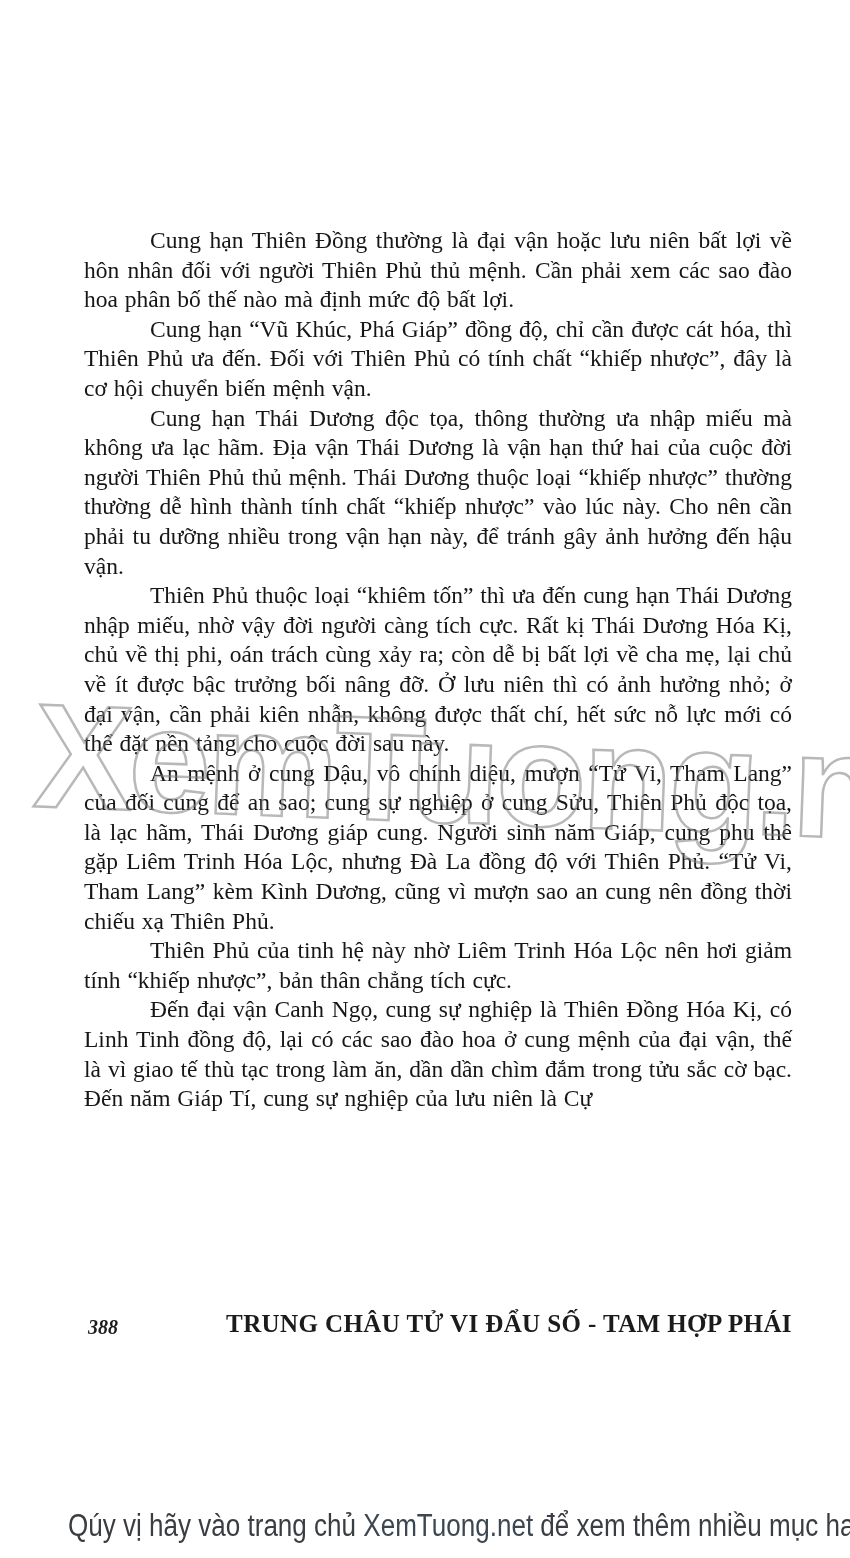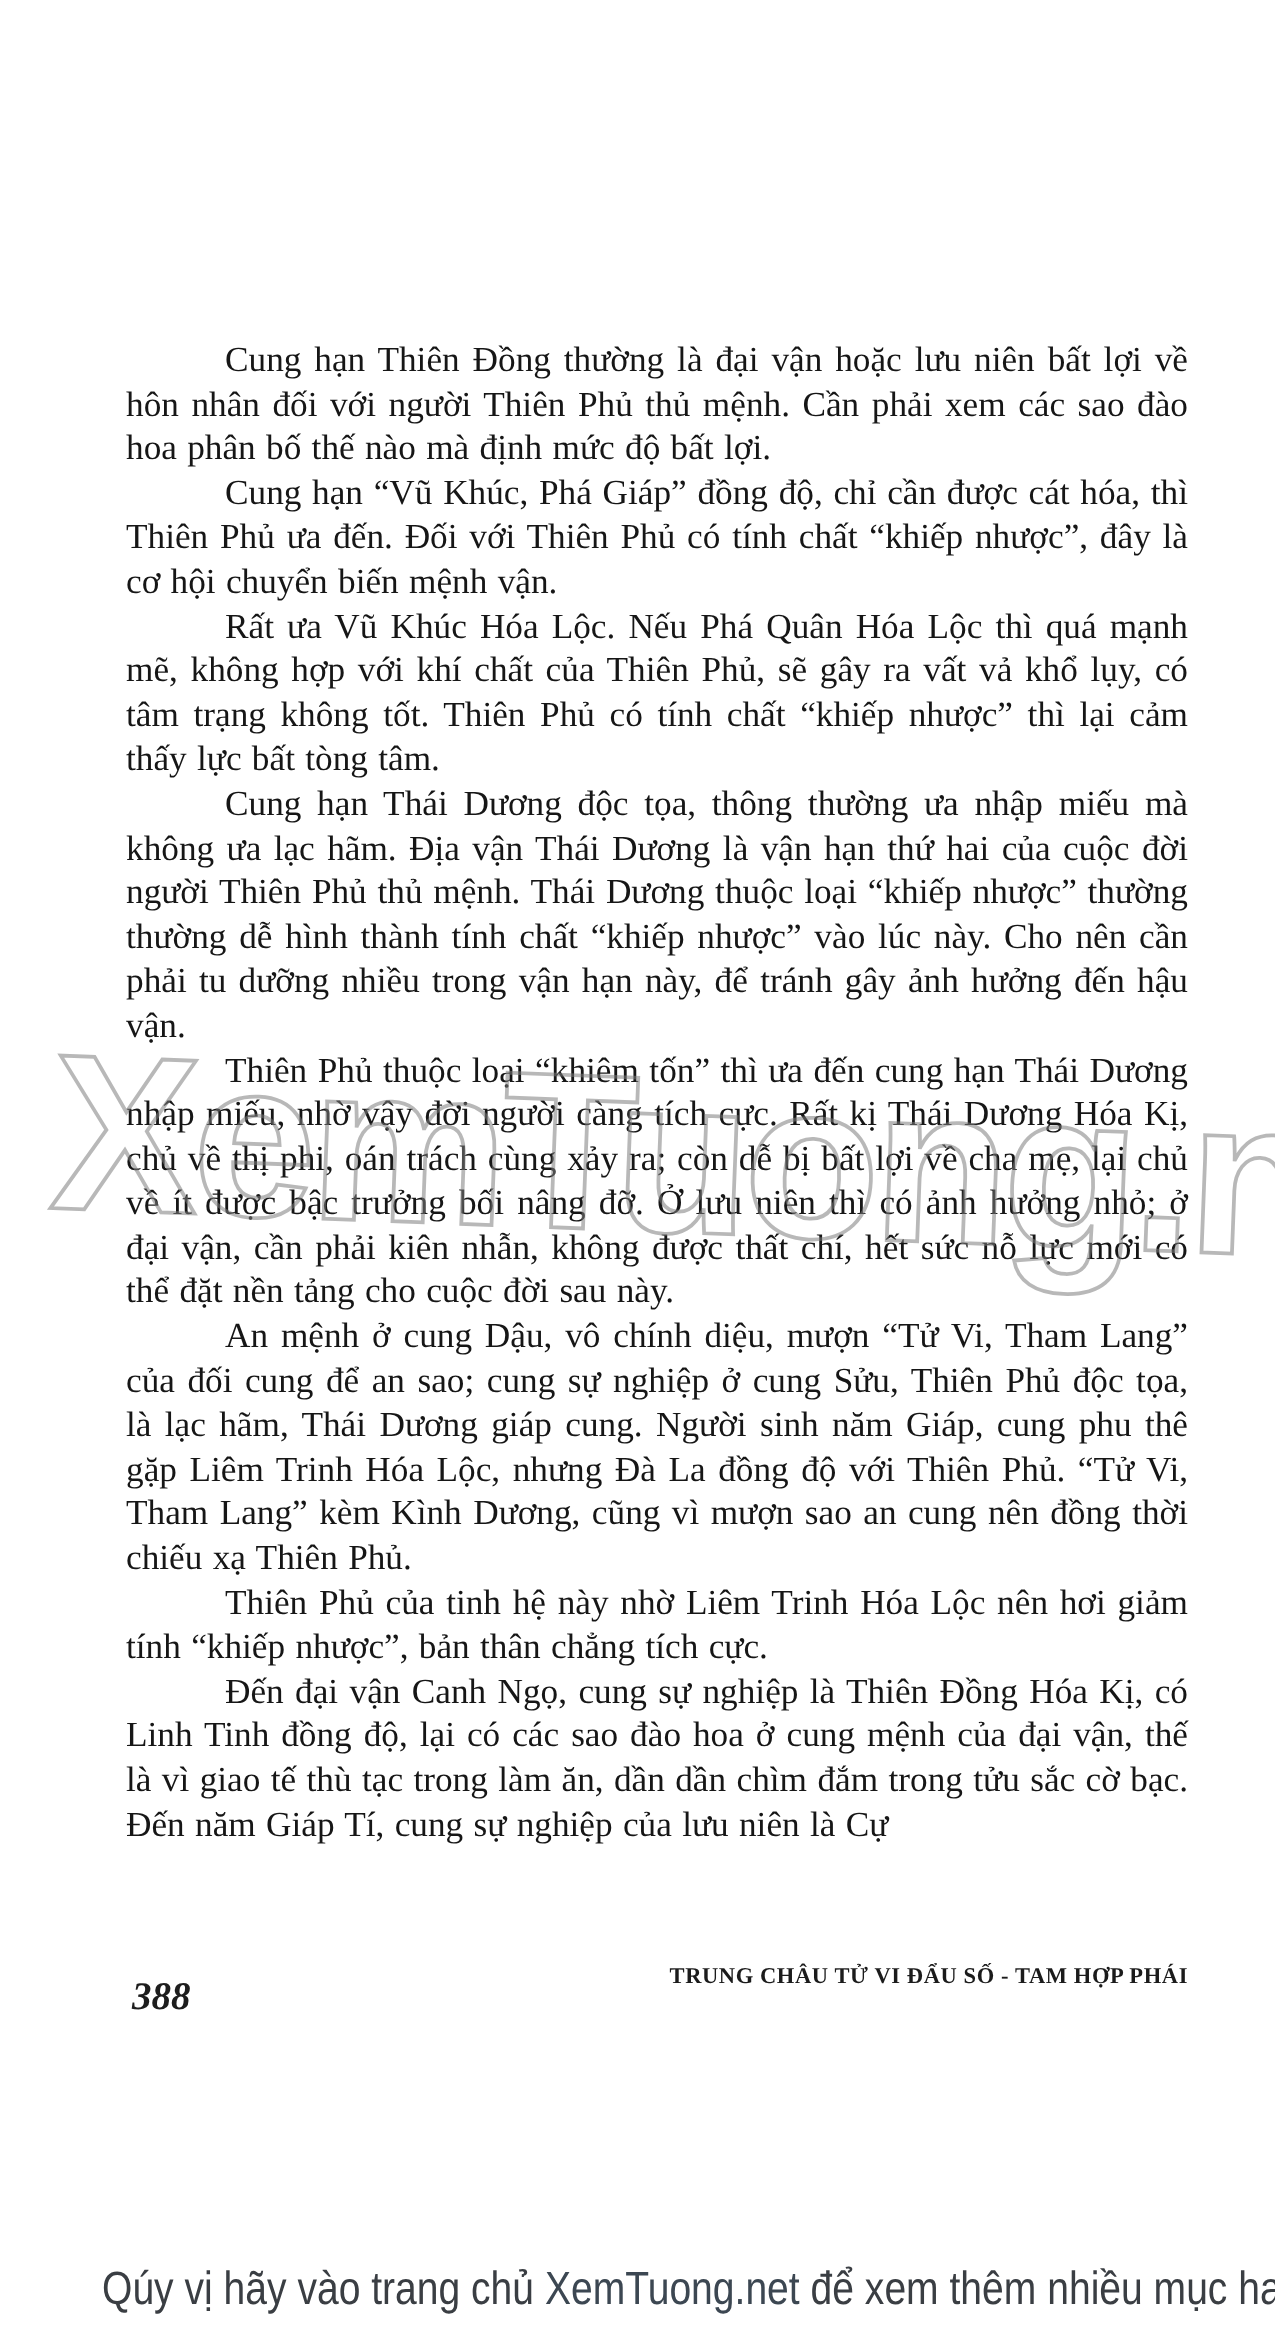--- a/index.html
+++ b/index.html
@@ -48,30 +48,30 @@
     transform: rotate(2.2deg);
     transform-origin: center center;
     pointer-events: none;
     user-select: none;
   }
   
   .footer-pageno {
     position: absolute;
     left: 88px;
     top: 1316px;
-    font-size: 26px;
+    font-size: 20px;
     font-style: italic;
     font-weight: bold;
     color: #1d1d1d;
   }
   .footer-title {
     position: absolute;
     right: 58px;
     top: 1310px;
-    font-size: 15px;
+    font-size: 25px;
     font-weight: bold;
     letter-spacing: 0.4px;
     color: #1b1b1b;
     white-space: nowrap;
   }
   
   .bottom-banner {
     position: absolute;
     left: 0;
     top: 1508px;
@@ -89,21 +89,20 @@
   }
 </style>
 </head>
 <body>
 
 <div class="page">
 
   <div class="body-text">
     <p>Cung hạn Thiên Đồng thường là đại vận hoặc lưu niên bất lợi về hôn nhân đối với người Thiên Phủ thủ mệnh. Cần phải xem các sao đào hoa phân bố thế nào mà định mức độ bất lợi.</p>
     <p>Cung hạn “Vũ Khúc, Phá Giáp” đồng độ, chỉ cần được cát hóa, thì Thiên Phủ ưa đến. Đối với Thiên Phủ có tính chất “khiếp nhược”, đây là cơ hội chuyển biến mệnh vận.</p>
-    <p>Rất ưa Vũ Khúc Hóa Lộc. Nếu Phá Quân Hóa Lộc thì quá mạnh mẽ, không hợp với khí chất của Thiên Phủ, sẽ gây ra vất vả khổ lụy, có tâm trạng không tốt. Thiên Phủ có tính chất “khiếp nhược” thì lại cảm thấy lực bất tòng tâm.</p>
     <p>Cung hạn Thái Dương độc tọa, thông thường ưa nhập miếu mà không ưa lạc hãm. Địa vận Thái Dương là vận hạn thứ hai của cuộc đời người Thiên Phủ thủ mệnh. Thái Dương thuộc loại “khiếp nhược” thường thường dễ hình thành tính chất “khiếp nhược” vào lúc này. Cho nên cần phải tu dưỡng nhiều trong vận hạn này, để tránh gây ảnh hưởng đến hậu vận.</p>
     <p>Thiên Phủ thuộc loại “khiêm tốn” thì ưa đến cung hạn Thái Dương nhập miếu, nhờ vậy đời người càng tích cực. Rất kị Thái Dương Hóa Kị, chủ về thị phi, oán trách cùng xảy ra; còn dễ bị bất lợi về cha mẹ, lại chủ về ít được bậc trưởng bối nâng đỡ. Ở lưu niên thì có ảnh hưởng nhỏ; ở đại vận, cần phải kiên nhẫn, không được thất chí, hết sức nỗ lực mới có thể đặt nền tảng cho cuộc đời sau này.</p>
     <p>An mệnh ở cung Dậu, vô chính diệu, mượn “Tử Vi, Tham Lang” của đối cung để an sao; cung sự nghiệp ở cung Sửu, Thiên Phủ độc tọa, là lạc hãm, Thái Dương giáp cung. Người sinh năm Giáp, cung phu thê gặp Liêm Trinh Hóa Lộc, nhưng Đà La đồng độ với Thiên Phủ. “Tử Vi, Tham Lang” kèm Kình Dương, cũng vì mượn sao an cung nên đồng thời chiếu xạ Thiên Phủ.</p>
     <p>Thiên Phủ của tinh hệ này nhờ Liêm Trinh Hóa Lộc nên hơi giảm tính “khiếp nhược”, bản thân chẳng tích cực.</p>
     <p>Đến đại vận Canh Ngọ, cung sự nghiệp là Thiên Đồng Hóa Kị, có Linh Tinh đồng độ, lại có các sao đào hoa ở cung mệnh của đại vận, thế là vì giao tế thù tạc trong làm ăn, dần dần chìm đắm trong tửu sắc cờ bạc. Đến năm Giáp Tí, cung sự nghiệp của lưu niên là Cự</p>
   </div>
 
   <div class="watermark">XemTuong.net</div>
 
   <div class="footer-pageno">388</div>

